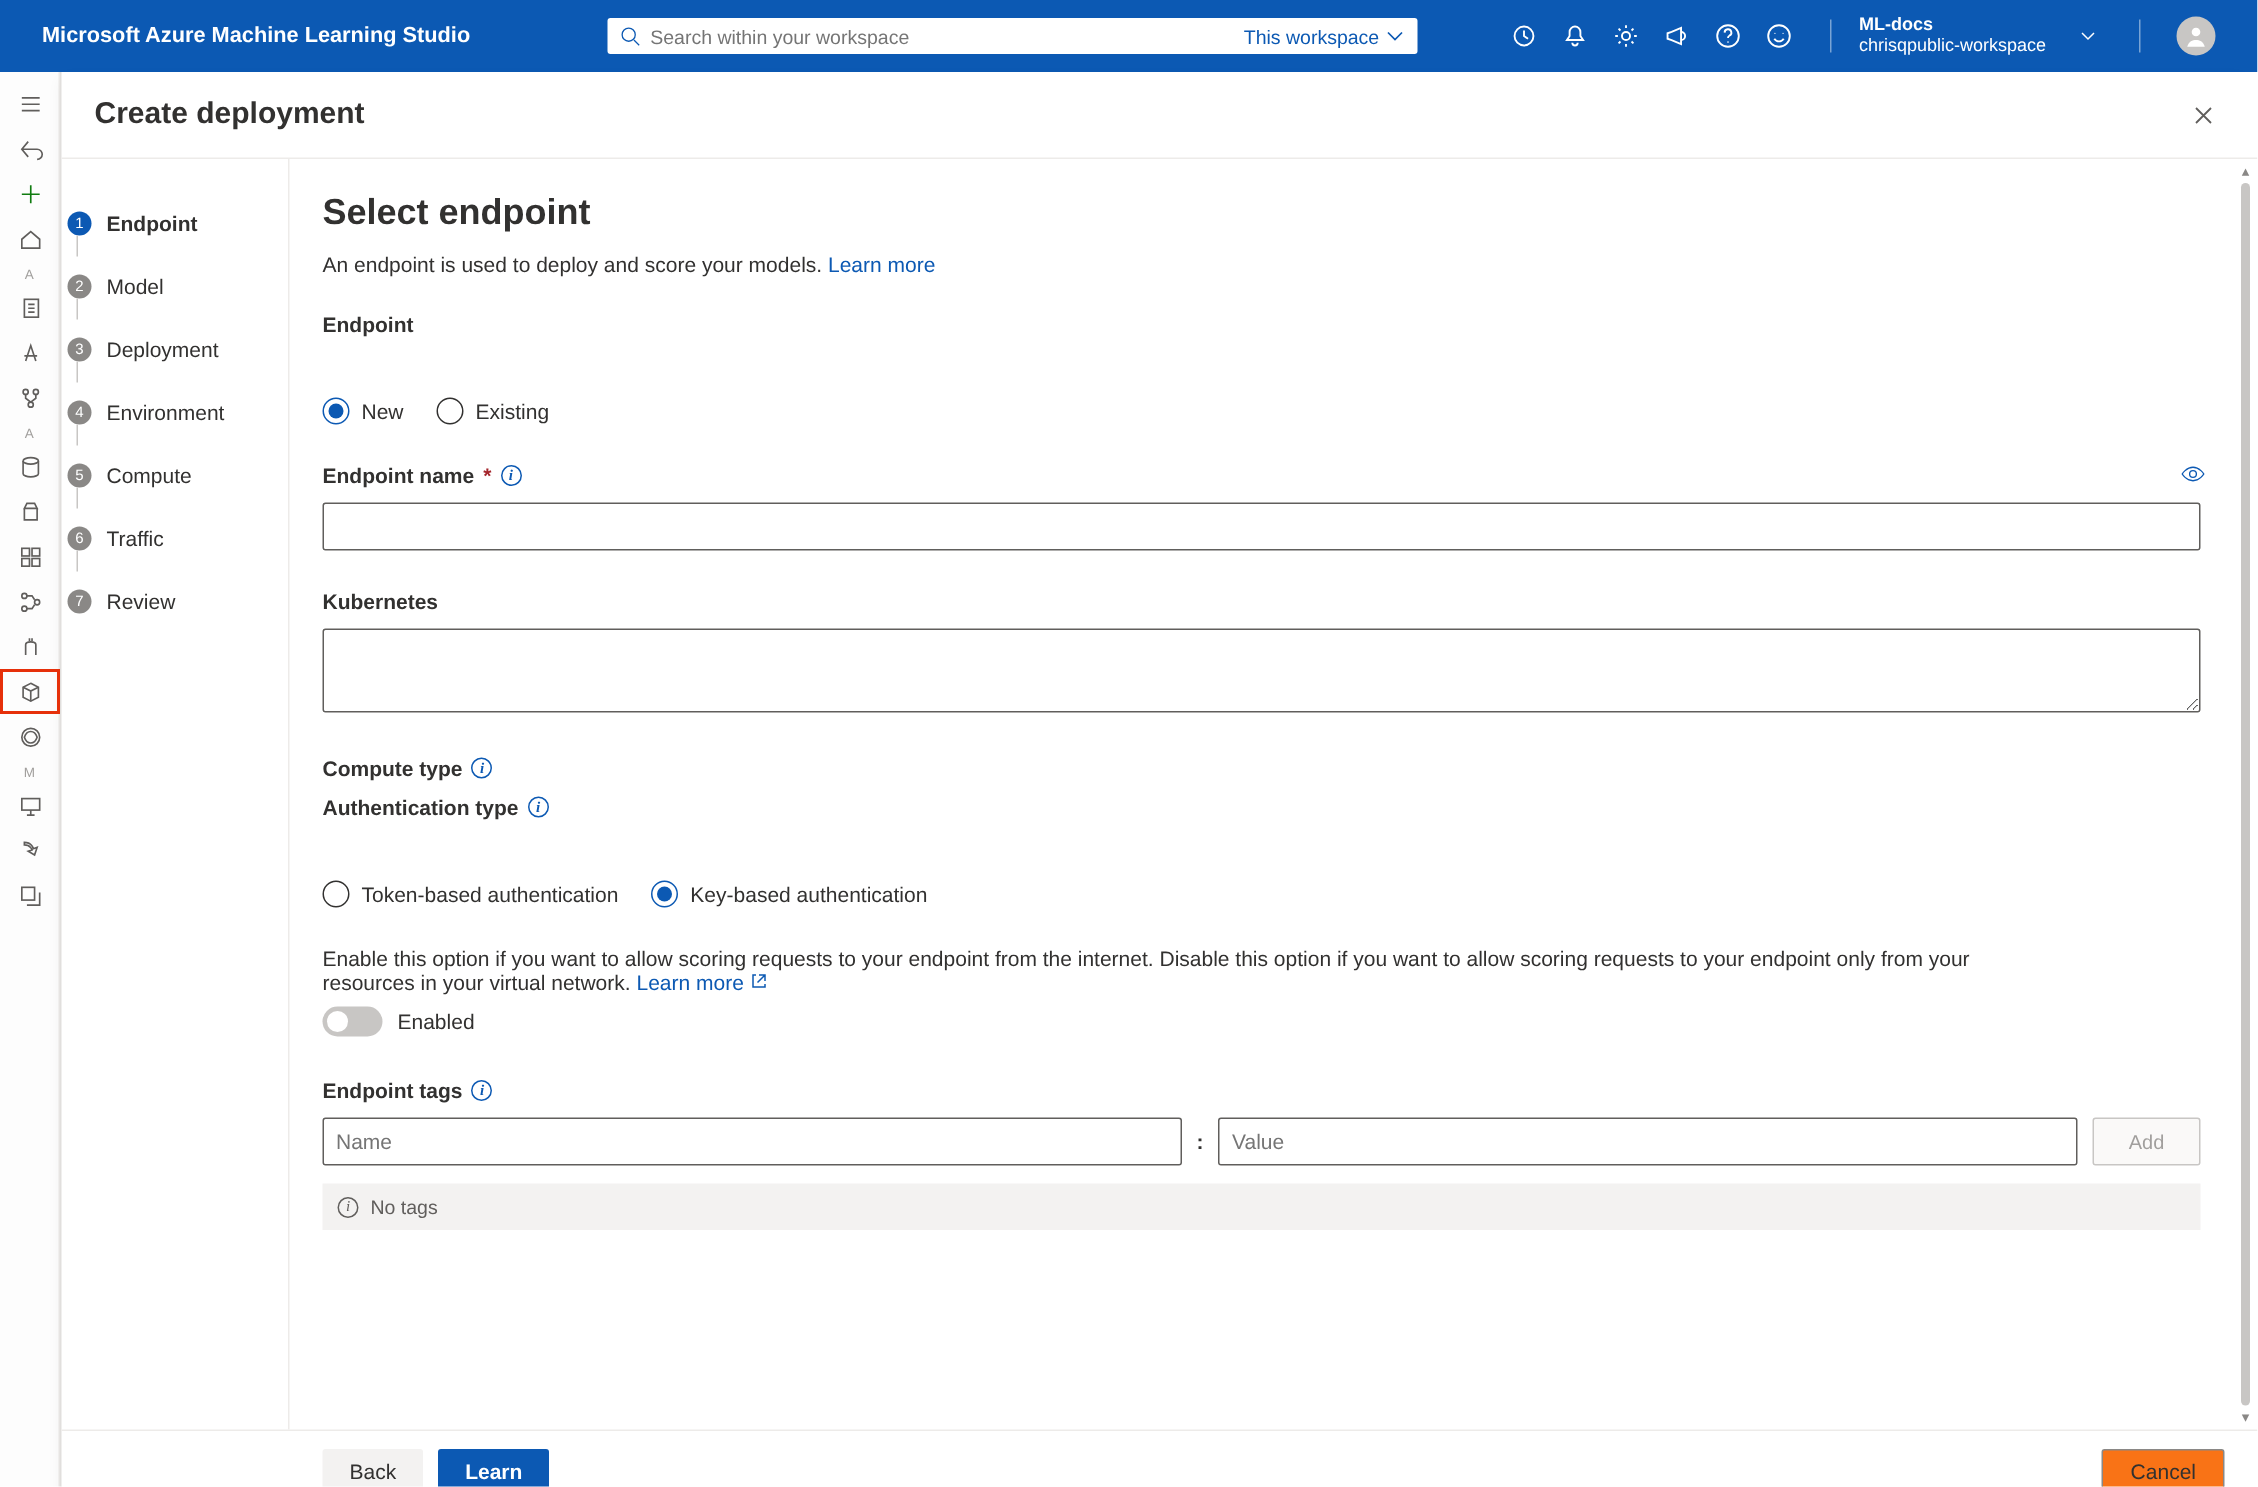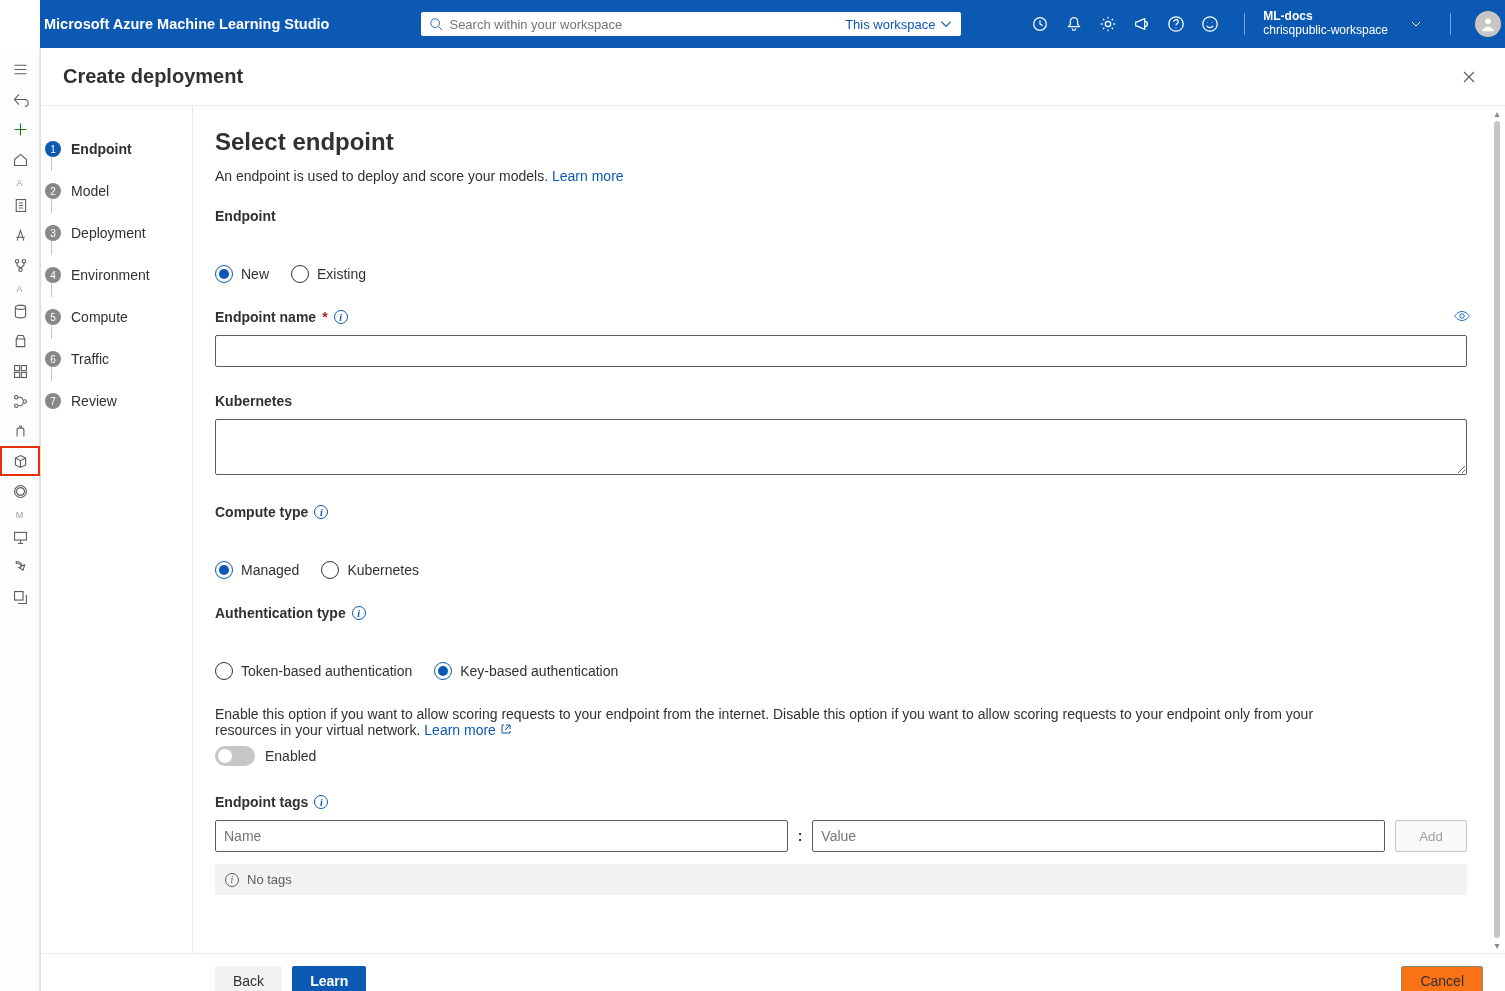--- a/index.html
+++ b/index.html
@@ -1,19 +1,19 @@
 <!DOCTYPE html>
 <html><head>
 <meta charset="utf-8">
 <style>
 * { box-sizing: border-box; margin: 0; padding: 0; }
 html, body { height: 100%; font-family: "Segoe UI", -apple-system, sans-serif; font-size: 14px; color: #323130; background: #fff; overflow: hidden; }
 
 
-.topbar { height: 48px; background: #0c59b3; color: #fff; display: flex; align-items: center; padding: 0 4px; gap: 12px; margin-left: 40px; }
+.topbar { height: 48px; background: #0c59b3; color: #fff; display: flex; align-items: center; padding: 0 28px; gap: 12px; }
 .topbar .brand { font-size: 14.5px; font-weight: 600; white-space: nowrap; }
 .topbar .search-wrap { margin-left: 80px; }
 .topbar .searchbox { width: 540px; height: 24px; background: #fff; border-radius: 2px; display: flex; align-items: center; padding: 0 8px; gap: 6px; }
 .topbar .searchbox svg { width: 14px; height: 14px; flex-shrink: 0; }
 .topbar .searchbox input { flex: 1; border: none; outline: none; font-size: 13px; color: #323130; background: transparent; }
 .topbar .scope { color: #0c59b3; font-size: 13px; display: flex; align-items: center; gap: 4px; cursor: pointer; }
 .topbar .spacer { flex: 1; }
 .topbar .icons { display: flex; align-items: center; gap: 2px; }
 .topbar .tb-icon { width: 32px; height: 32px; display: flex; align-items: center; justify-content: center; cursor: pointer; }
 .topbar .tb-icon svg { width: 18px; height: 18px; stroke: #fff; fill: none; stroke-width: 1.4; }
@@ -356,30 +356,20 @@
 
         <div class="section-lbl">Kubernetes</div>
         <div class="input-row">
           <textarea class="text" style=""></textarea>
         </div>
 
         <div class="section-lbl">
           <span>Compute type</span>
           <span class="info-ic">i</span>
         </div>
-        <div class="radio-row">
-          <label class="radio sel">
-            <span class="dot"></span>
-              <span>Managed</span>
-          </label>
-          <label class="radio">
-            <span class="dot"></span>
-              <span>Kubernetes</span>
-          </label>
-        </div>
 
         <div class="section-lbl">
           <span>Authentication type</span>
           <span class="info-ic">i</span>
         </div>
         <div class="radio-row">
           <label class="radio">
             <span class="dot"></span>
               <span>Token-based authentication</span>
           </label>

